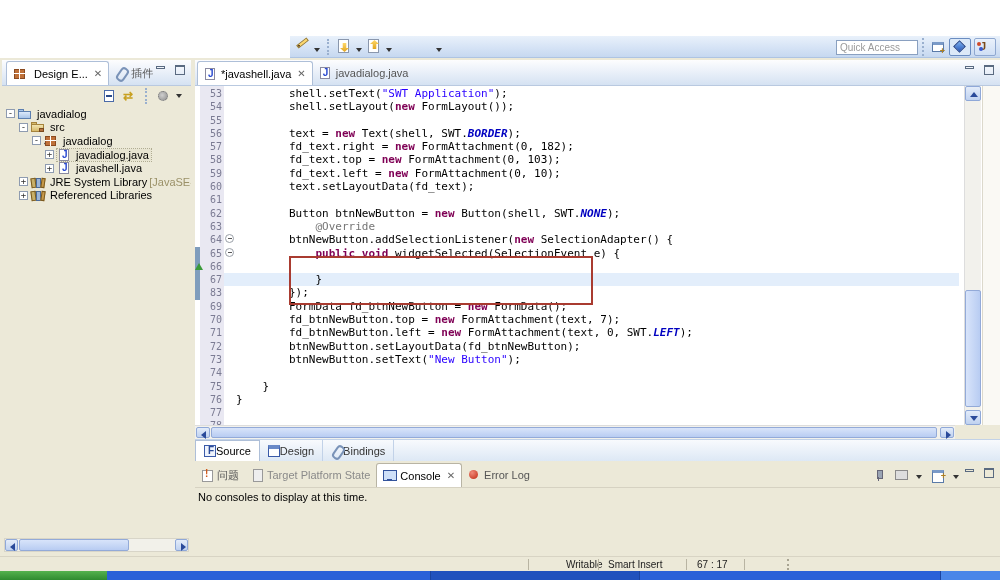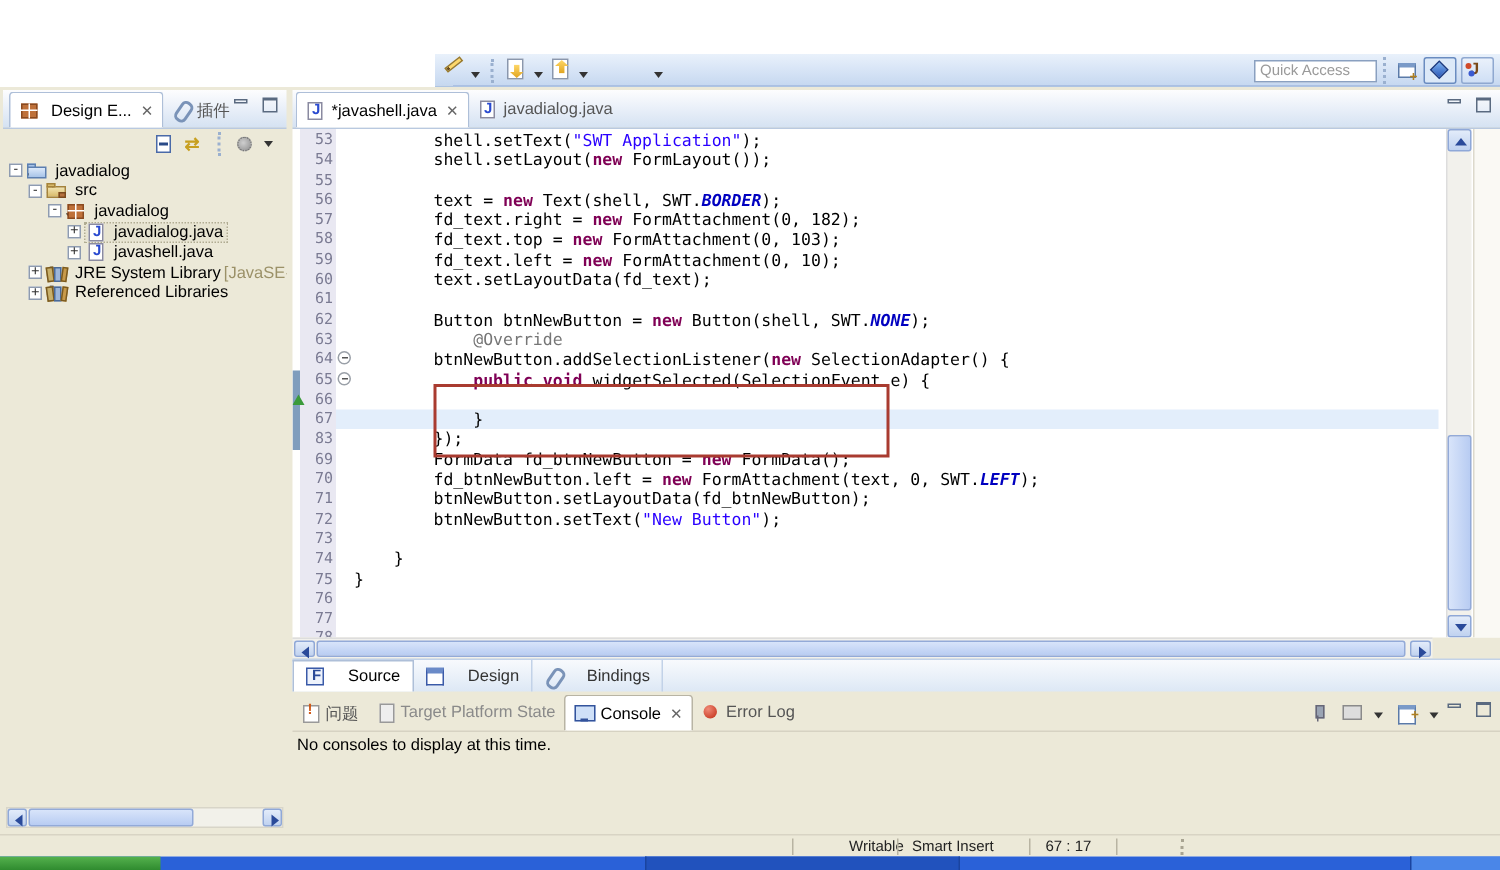--- a/index.html
+++ b/index.html
@@ -123,21 +123,21 @@
   #red-box { position:absolute; left:94px; top:170px; width:304px; height:49px; border:2px solid #a93b30; z-index:3; }
   #change-bar { position:absolute; left:0; top:160px; width:5px; height:53px; background:#7f9dbd; z-index:2; }
   #arrow-marker { position:absolute; left:0; top:177px; width:0; height:0; border-left:4px solid transparent; border-right:4px solid transparent; border-bottom:7px solid #3a9a3a; z-index:3; }
   .fold { position:absolute; left:30px; width:9px; height:9px; border:1px solid #9aa0a8; border-radius:50%; background:#fff; z-index:2; }
   .fold::after { content:""; position:absolute; left:2px; top:3px; width:4px; height:1px; background:#555; }
   #vscroll { position:absolute; left:769px; top:0; width:17px; height:339px; background:#f2f1ec; border-left:1px solid #ddd; }
   #overview-ruler { position:absolute; left:787px; top:0; width:18px; height:339px; background:#faf9f4; border-left:1px solid #dcd9cc; }
   #hscroll { position:absolute; left:0; top:365px; width:760px; height:14px; background:#f2f1ec; border-top:1px solid #ddd; }
   #ed-bottom-tabs { position:absolute; left:0; top:379px; width:805px; height:22px;
     background:linear-gradient(180deg,#f8fafd 0%,#dde8f5 100%); border-top:1px solid #c2d2e8; display:flex; align-items:flex-end; }
-  .btab { height:21px; display:flex; align-items:center; gap:16px; padding:0 8px; font-size:11px; color:#333; border-right:1px solid #c2d2e8; }
+  .btab { height:21px; display:flex; align-items:center; gap:0; padding:0 8px; font-size:11px; color:#333; border-right:1px solid #c2d2e8; }
   .btab.active { background:#fff; border:1px solid #aebfd8; border-bottom:none; color:#000; }
   .src-ico { width:12px; height:12px; border:1px solid #3a5aa8; background:#eef3fc; position:relative; }
   .src-ico::after { content:"F"; position:absolute; left:3px; top:-1px; font-size:10px; color:#2a4a98; font-weight:bold; }
   .design-ico { width:12px; height:12px; border:1px solid #3a5aa8; border-top:4px solid #6a8ac8; background:#fff; }
   .bind-ico { width:12px; height:12px; position:relative; }
   .bind-ico::after { content:""; position:absolute; left:3px; top:0; width:5px; height:11px; border:2px solid #7a93b8; border-radius:4px; transform:rotate(35deg); }
 
   
   #console-view { position:absolute; left:195px; top:463px; width:805px; height:92px; }
   #console-view .tabrow { height:25px; background:#ece9d8; border-bottom:1px solid #d6d2c2; }
@@ -411,20 +411,21 @@
         <div class="cline"><span class="p">        text.setLayoutData(fd_text);</span></div>
         <div class="cline"></div>
         <div class="cline"><span class="p">        Button btnNewButton = </span><span class="k">new</span><span class="p"> Button(shell, SWT.</span><span class="t">NONE</span><span class="p">);</span></div>
         <div class="cline"><span class="p">            </span><span class="a">@Override</span></div>
         <div class="cline"><span class="p">        btnNewButton.addSelectionListener(</span><span class="k">new</span><span class="p"> SelectionAdapter() {</span></div>
         <div class="cline"><span class="p">            </span><span class="k">public</span><span class="p"> </span><span class="k">void</span><span class="p"> widgetSelected(SelectionEvent e) {</span></div>
         <div class="cline"></div>
         <div class="cline"><span class="p">            }</span></div>
         <div class="cline"><span class="p">        });</span></div>
         <div class="cline"><span class="p">        FormData fd_btnNewButton = </span><span class="k">new</span><span class="p"> FormData();</span></div>
+        <div class="cline"><span class="p">        fd_btnNewButton.top = </span><span class="k">new</span><span class="p"> FormAttachment(text, 7);</span></div>
         <div class="cline"><span class="p">        fd_btnNewButton.left = </span><span class="k">new</span><span class="p"> FormAttachment(text, 0, SWT.</span><span class="t">LEFT</span><span class="p">);</span></div>
         <div class="cline"><span class="p">        btnNewButton.setLayoutData(fd_btnNewButton);</span></div>
         <div class="cline"><span class="p">        btnNewButton.setText(</span><span class="s">"New Button"</span><span class="p">);</span></div>
         <div class="cline"></div>
         <div class="cline"><span class="p">    }</span></div>
         <div class="cline"><span class="p">}</span></div>
         <div class="cline"></div>
       </div>
     <div id="red-box" style="top: 169.9px; height: 48.9px;"></div>
     <div id="vscroll">

